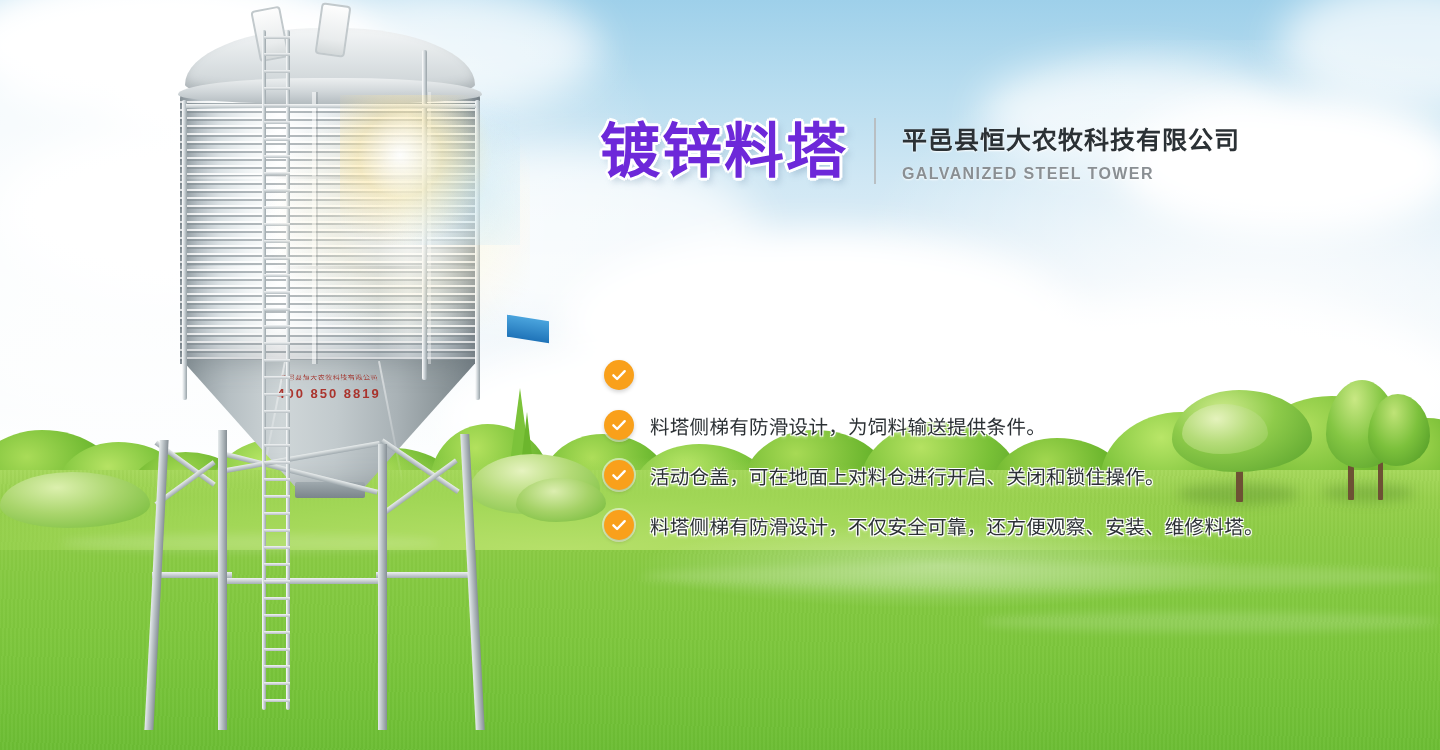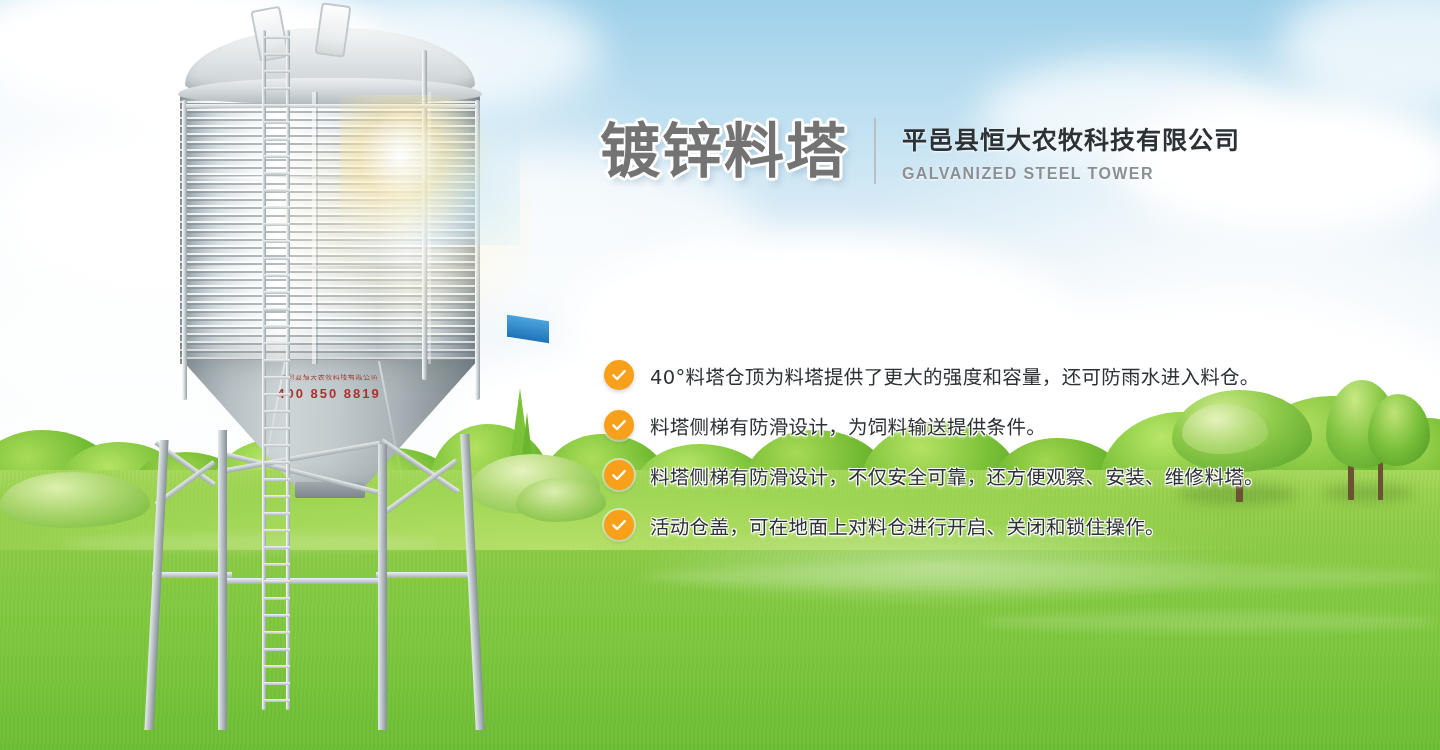--- a/index.html
+++ b/index.html
@@ -213,21 +213,21 @@
     background:linear-gradient(180deg,#eef1f2,#a4aeb3);
   }
 
   
   .content { position:absolute; left:600px; top:0; width:840px; height:750px; z-index:20; }
 
   .title-row {
     position:absolute; left:0; top:118px; display:flex; align-items:center;
   }
   .main-title {
-    font-size:60px; font-weight:bold; color:#737373; letter-spacing:2px;
+    font-size:60px; font-weight:bold; color:#6d28d9; letter-spacing:2px;
     line-height:1; font-family:"DejaVu Sans","Liberation Sans",sans-serif;
     text-shadow:
       2px 2px 0 #ffffff, -2px 2px 0 #ffffff, 2px -2px 0 #ffffff, -2px -2px 0 #ffffff,
       0 3px 0 #ffffff, 3px 0 0 #ffffff, 0 -3px 0 #ffffff, -3px 0 0 #ffffff,
       4px 5px 7px rgba(120,150,180,.45);
   }
   .title-divider {
     width:2px; height:66px; background:#b9bfc3; margin:0 26px 0 26px;
   }
   .title-right { display:flex; flex-direction:column; justify-content:center; }
@@ -444,42 +444,41 @@
     </div>
 
 
     <div class="features" id="features">
         <div class="feature-row">
           <span class="check-icon">
             <svg width="18" height="18" viewBox="0 0 18 18" aria-hidden="true">
               <path d="M3.4 9.3 L7.1 13 L14.7 5.2" fill="none" stroke="#ffffff" stroke-width="2.4" stroke-linecap="round" stroke-linejoin="round"></path>
             </svg>
           </span>
-          <span class="feature-text">40°料塔仓顶为料塔提供了更大的强度和容量，还可防雨水进入料仓。</span>
         </div>
         <div class="feature-row">
           <span class="check-icon">
             <svg width="18" height="18" viewBox="0 0 18 18" aria-hidden="true">
               <path d="M3.4 9.3 L7.1 13 L14.7 5.2" fill="none" stroke="#ffffff" stroke-width="2.4" stroke-linecap="round" stroke-linejoin="round"></path>
             </svg>
           </span>
           <span class="feature-text">料塔侧梯有防滑设计，为饲料输送提供条件。</span>
         </div>
         <div class="feature-row">
           <span class="check-icon">
             <svg width="18" height="18" viewBox="0 0 18 18" aria-hidden="true">
               <path d="M3.4 9.3 L7.1 13 L14.7 5.2" fill="none" stroke="#ffffff" stroke-width="2.4" stroke-linecap="round" stroke-linejoin="round"></path>
             </svg>
           </span>
-          <span class="feature-text">料塔侧梯有防滑设计，不仅安全可靠，还方便观察、安装、维修料塔。</span>
+          <span class="feature-text">活动仓盖，可在地面上对料仓进行开启、关闭和锁住操作。</span>
         </div>
         <div class="feature-row">
           <span class="check-icon">
             <svg width="18" height="18" viewBox="0 0 18 18" aria-hidden="true">
               <path d="M3.4 9.3 L7.1 13 L14.7 5.2" fill="none" stroke="#ffffff" stroke-width="2.4" stroke-linecap="round" stroke-linejoin="round"></path>
             </svg>
           </span>
-          <span class="feature-text">活动仓盖，可在地面上对料仓进行开启、关闭和锁住操作。</span>
+          <span class="feature-text">料塔侧梯有防滑设计，不仅安全可靠，还方便观察、安装、维修料塔。</span>
         </div>
       </div>
 
   </div>
 </div>
 
 </body></html>

